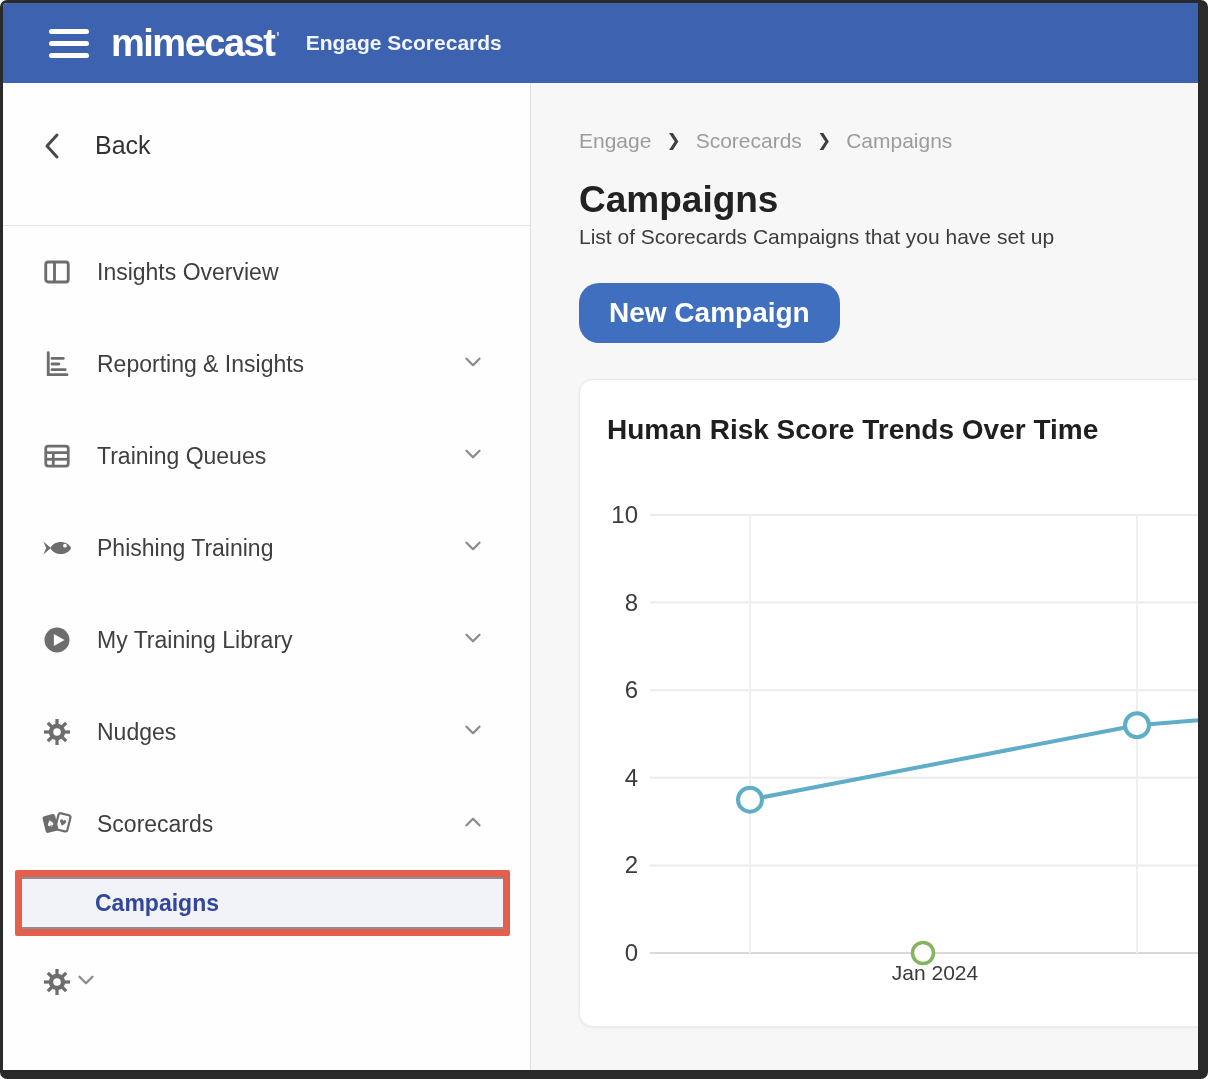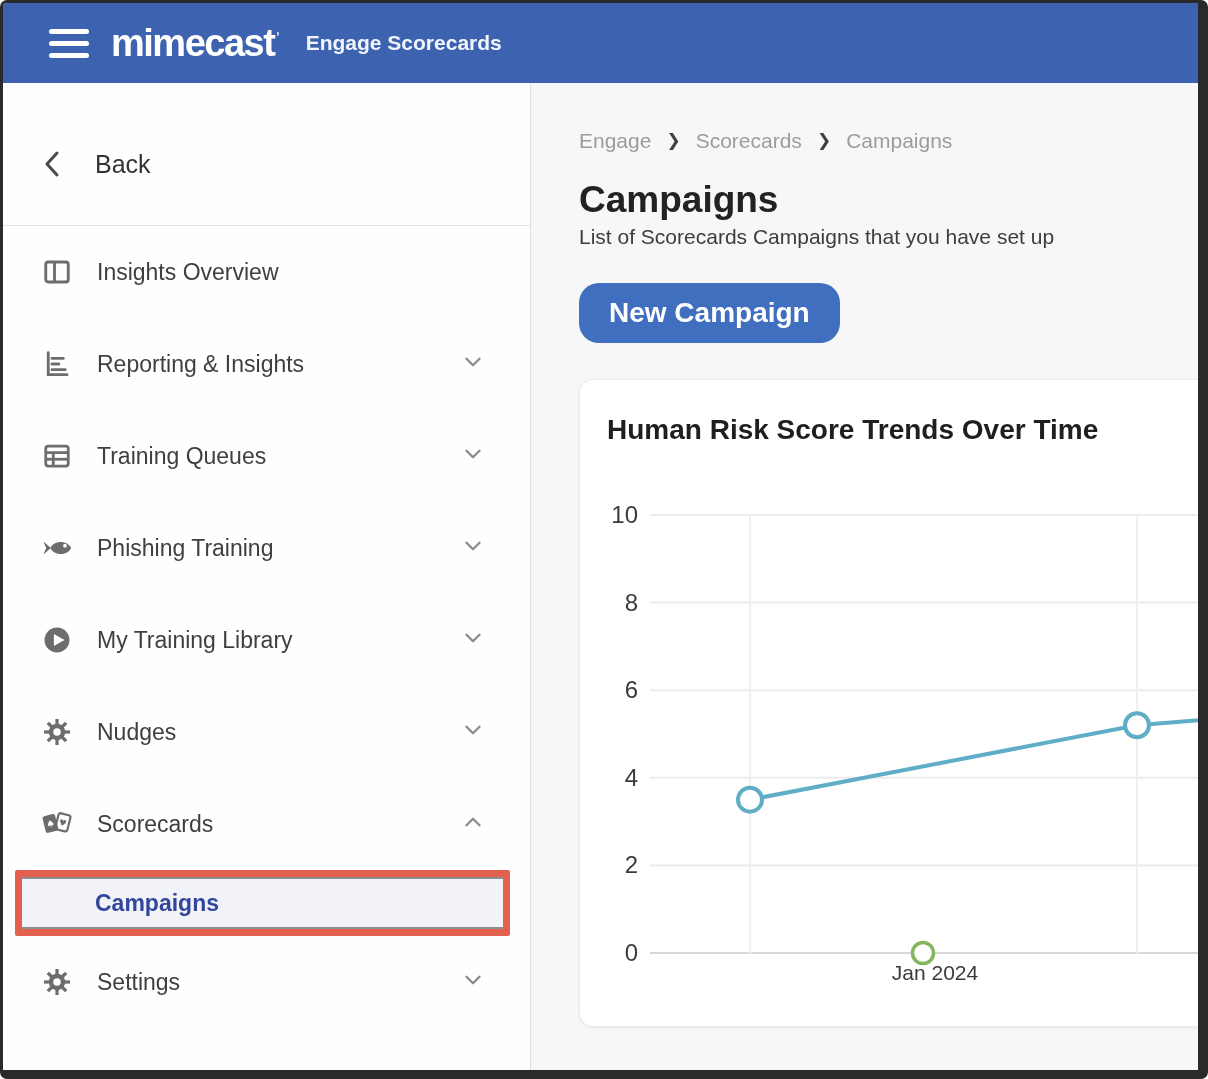--- a/index.html
+++ b/index.html
@@ -37,21 +37,21 @@
     margin-left:26px; color:#f2f5fc; font-size:21px; font-weight:700;
   }
   
   .content-row { flex:1; display:flex; overflow:hidden; }
   .sidebar {
     width:528px; flex:0 0 528px; background:#fefefe;
     border-right:1px solid #e0e0e0; overflow:hidden;
   }
   .back-row {
     margin-top:48px; height:48px; padding-left:38px;
-    display:flex; align-items:flex-end; cursor:pointer;
+    display:flex; align-items:flex-start; cursor:pointer;
   }
   .back-row svg { flex:0 0 auto; }
   .back-label { margin-left:32px; font-size:25px; color:#333333; }
   .side-divider { margin-top:46px; border-top:1px solid #e3e3e3; }
   .menu-item {
     height:92px; display:flex; align-items:center;
     padding:0 44px 0 38px; cursor:pointer;
   }
   .menu-icon { width:32px; height:32px; flex:0 0 32px; display:flex; align-items:center; justify-content:center; }
   .menu-label { margin-left:24px; font-size:23px; color:#3f3f3f; flex:1; }
@@ -277,21 +277,20 @@
                 <rect x="10.7" y="1.6" width="2.6" height="5" transform="rotate(135 12 12)"></rect>
                 <rect x="10.7" y="1.6" width="2.6" height="5" transform="rotate(180 12 12)"></rect>
                 <rect x="10.7" y="1.6" width="2.6" height="5" transform="rotate(225 12 12)"></rect>
                 <rect x="10.7" y="1.6" width="2.6" height="5" transform="rotate(270 12 12)"></rect>
                 <rect x="10.7" y="1.6" width="2.6" height="5" transform="rotate(315 12 12)"></rect>
               </g>
             </g>
             <circle cx="12" cy="12" r="3" fill="#ffffff"></circle>
           </svg>
         </span>
-        <span class="menu-label">Settings</span>
         <span class="menu-chevron">
           <svg width="26" height="26" viewBox="0 0 24 24">
               <polyline points="6,9 12,15 18,9" fill="none" stroke="#8c8c8c" stroke-width="2.2" stroke-linecap="round" stroke-linejoin="round"></polyline>
             </svg>
         </span>
       </div>
 
     </div>
 
     <div class="main">

